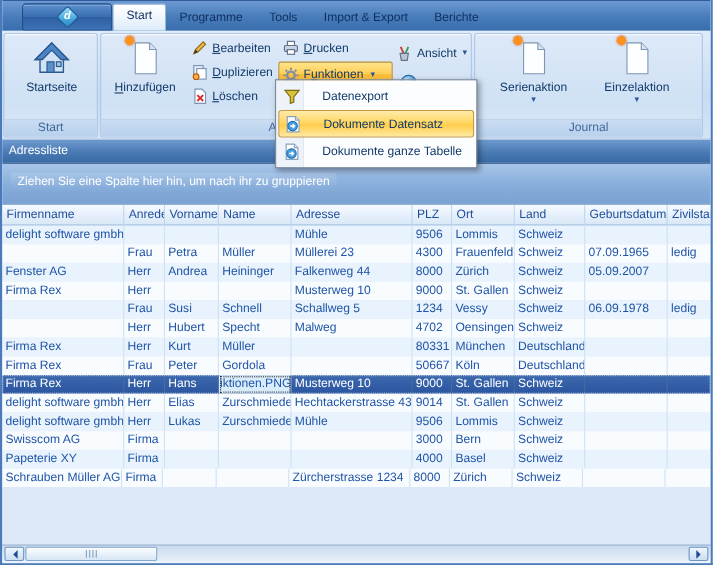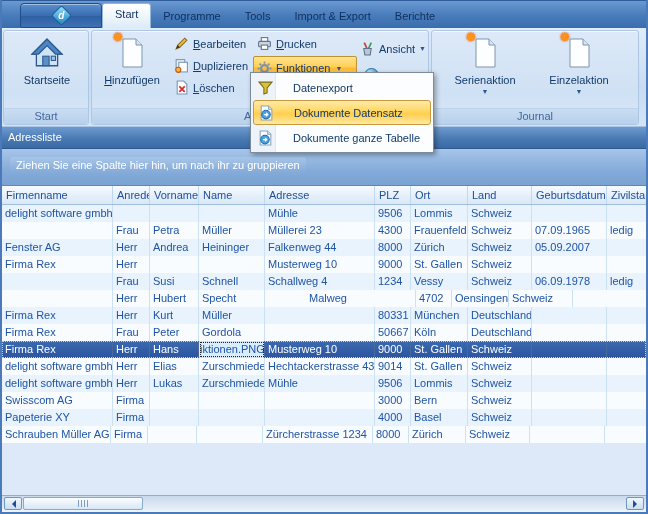--- a/index.html
+++ b/index.html
@@ -441,33 +441,33 @@
         <div class="gcell" style="width: 57px;">St. Gallen</div>
         <div class="gcell" style="width: 64px;">Schweiz</div>
         <div class="gcell" style="width: 75px;"></div>
         <div class="gcell" style="width: 70px;"></div>
       </div>
       <div class="grow odd">
         <div class="gcell" style="width: 111px;"></div>
         <div class="gcell" style="width: 37px;">Frau</div>
         <div class="gcell" style="width: 49px;">Susi</div>
         <div class="gcell" style="width: 66px;">Schnell</div>
-        <div class="gcell" style="width: 110px;">Schallweg 4</div>
+        <div class="gcell" style="width: 110px;">Schallweg 5</div>
         <div class="gcell" style="width: 36px;">1234</div>
         <div class="gcell" style="width: 57px;">Vessy</div>
         <div class="gcell" style="width: 64px;">Schweiz</div>
         <div class="gcell" style="width: 75px;">06.09.1978</div>
         <div class="gcell" style="width: 70px;">ledig</div>
       </div>
       <div class="grow even">
         <div class="gcell" style="width: 111px;"></div>
         <div class="gcell" style="width: 37px;">Herr</div>
         <div class="gcell" style="width: 49px;">Hubert</div>
         <div class="gcell" style="width: 66px;">Specht</div>
-        <div class="gcell" style="width: 110px; margin-left: 41px;">Malweg</div>
+        <div class="gcell" style="width: 110px;">Malweg</div>
         <div class="gcell" style="width: 36px;">4702</div>
         <div class="gcell" style="width: 57px;">Oensingen</div>
         <div class="gcell" style="width: 64px;">Schweiz</div>
         <div class="gcell" style="width: 75px;"></div>
         <div class="gcell" style="width: 70px;"></div>
       </div>
       <div class="grow odd">
         <div class="gcell" style="width: 111px;">Firma Rex</div>
         <div class="gcell" style="width: 37px;">Herr</div>
         <div class="gcell" style="width: 49px;">Kurt</div>

